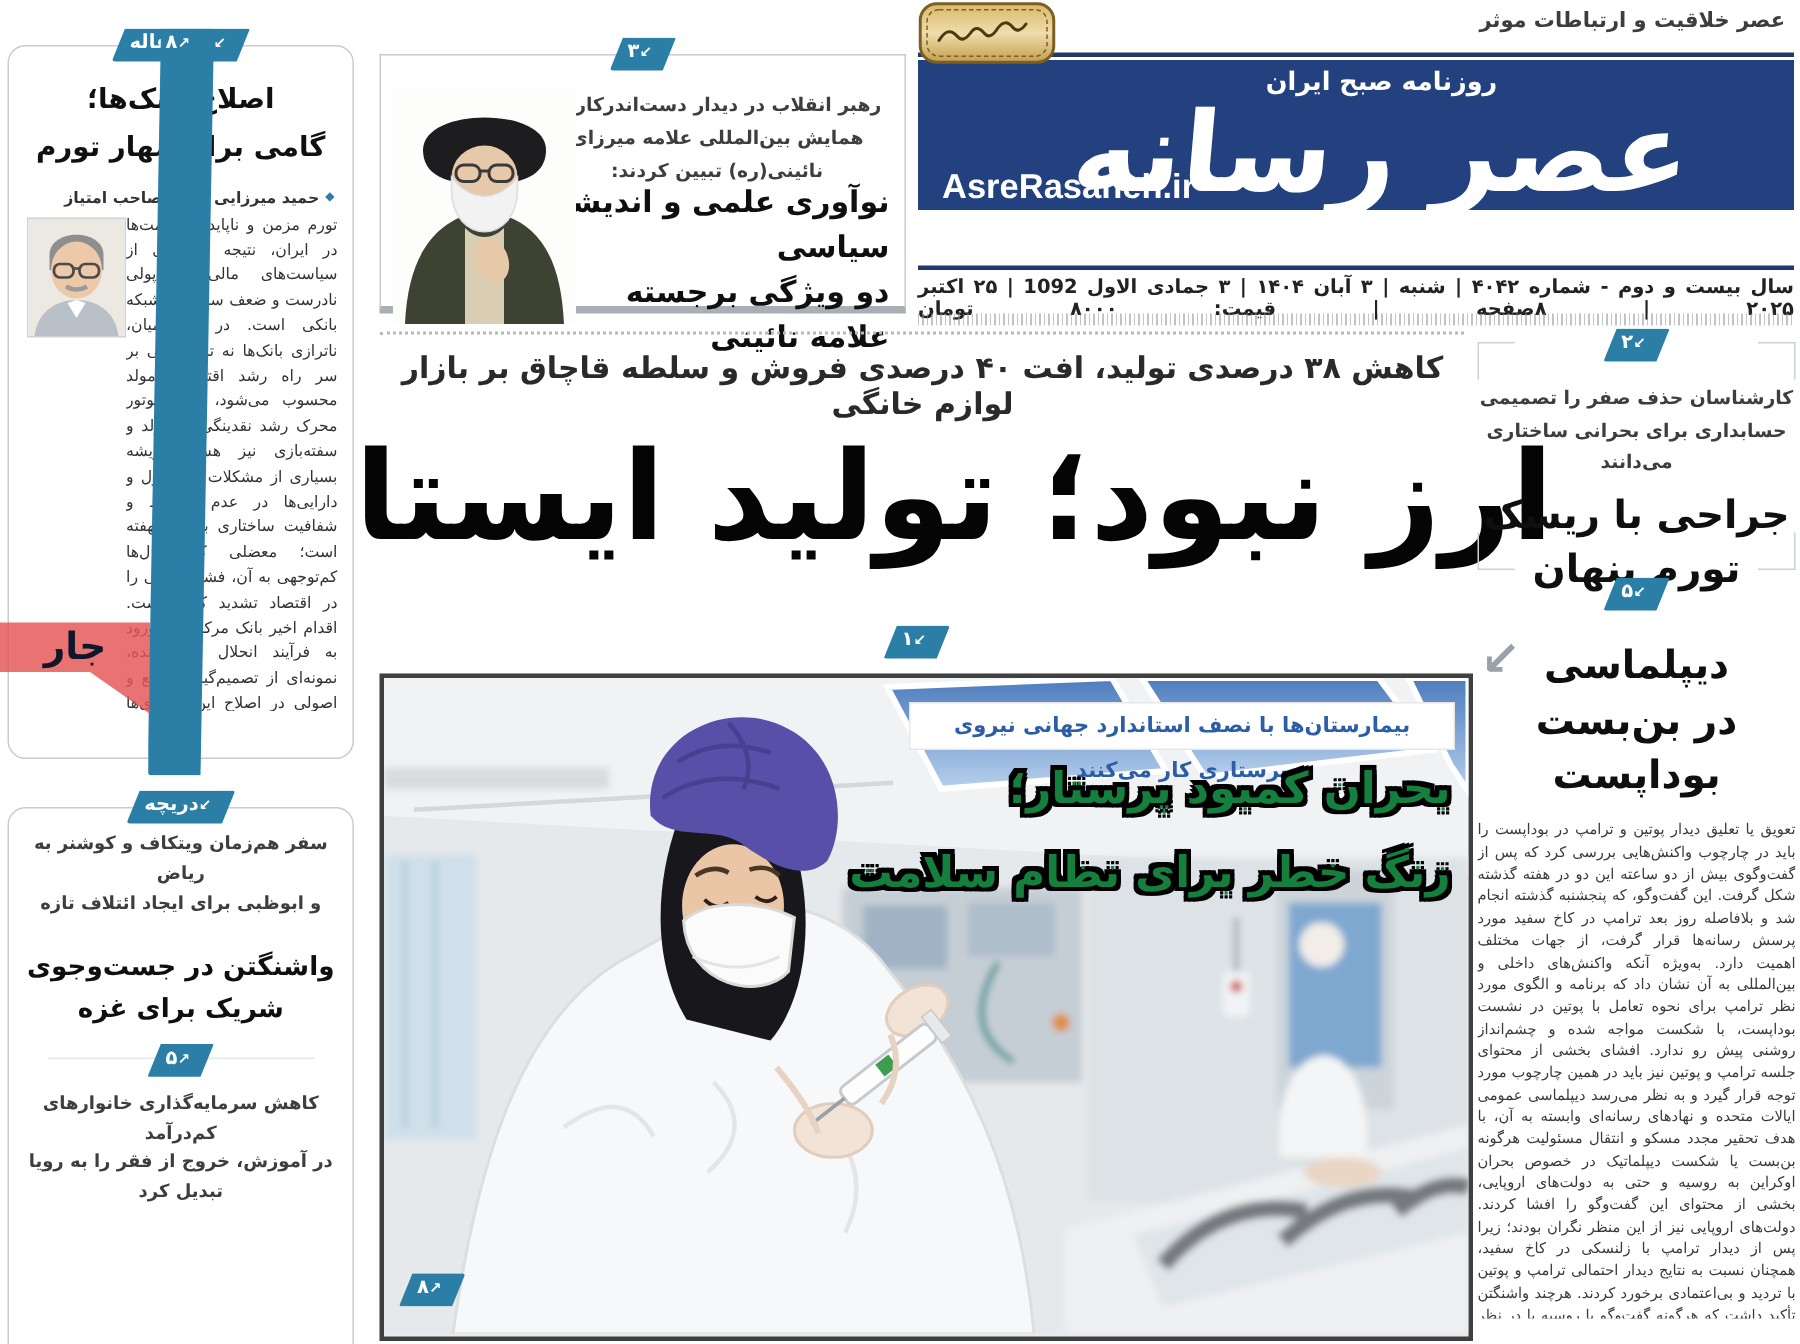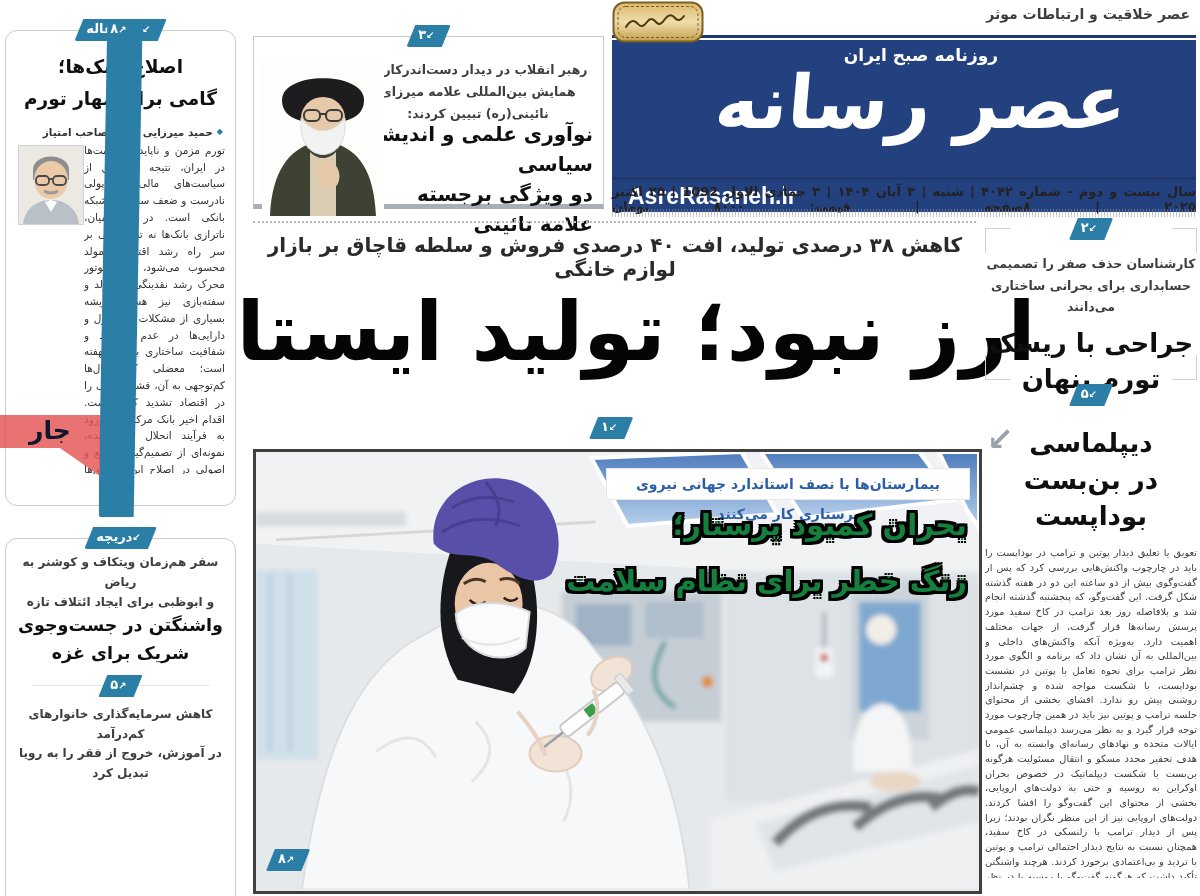--- a/index.html
+++ b/index.html
@@ -10,21 +10,21 @@
   
   .badge{display:inline-block;background:#2b7ea6;color:#fff;font-size:13px;font-weight:bold;
          padding:2px 12px 4px;line-height:1.25;border-radius:2px;
          clip-path:polygon(9px 0,100% 0,calc(100% - 9px) 100%,0 100%);}
   .badge .arr{font-size:10px;margin-right:4px;}
   .badge-row{text-align:center;background:linear-gradient(#e3e7ea,#e3e7ea) center/92% 1px no-repeat;}
   
   #slogan{top:6px;right:10px;font-size:14px;font-weight:bold;color:#3d3d3d;}
   #seal{left:612px;top:1px;width:92px;height:42px;z-index:3;}
   .mastline{left:612px;right:4px;height:3px;background:#20386e;}
-  #mastbox{left:612px;right:4px;top:40px;height:172px;background:#24417f;color:#fff;text-align:center;padding-left:34px;}
+  #mastbox{left:612px;right:4px;top:40px;height:100px;background:#24417f;color:#fff;text-align:center;padding-left:34px;}
   #mast-kicker{margin-top:5px;font-size:17px;font-weight:bold;}
   #mast-title{font-size:74px;font-weight:bold;line-height:1.28;margin-top:-10px;transform:skewX(-5deg);}
   #mast-site{position:absolute;left:16px;bottom:2px;font-size:23px;font-weight:bold;
              font-family:"Liberation Sans","DejaVu Sans",sans-serif;direction:ltr;}
   #dateline{left:612px;right:4px;top:184px;font-size:13px;font-weight:bold;color:#222;
             text-align:justify;text-align-last:justify;}
   #hatch{left:612px;right:4px;top:209px;height:8px;opacity:.55;
          background:repeating-linear-gradient(90deg,#8d949a 0 1px,transparent 1px 3px);}
   
   #leader-box{left:253px;top:36px;width:349px;height:167px;border:1px solid #c6ccd2;
@@ -73,21 +73,21 @@
   .sidebox>.badge{position:absolute;top:-12px;left:50%;transform:translateX(-50%);white-space:nowrap;}
   #editorial-box{top:30px;height:476px;padding:0 10px;box-sizing:border-box;}
   #ed-title{margin-top:20px;text-align:center;font-size:18.5px;font-weight:bold;color:#101010;line-height:1.75;}
   #ed-byline{margin:10px 2px 4px;font-size:10.5px;font-weight:bold;color:#333;text-align:right;}
   .diamond::before{content:"◆";color:#2b7ea6;font-size:8px;margin-left:4px;vertical-align:2px;}
   #ed-photo{float:left;width:64px;height:78px;margin:3px 0 4px 2px;border:1px solid #cfd2d6;}
   #ed-body{font-size:10.5px;line-height:1.6;text-align:justify;color:#333;overflow:hidden;max-height:332px;}
   #ed-badge{position:absolute;bottom:-12px;left:50%;transform:translateX(-50%);}
   #window-box{top:538px;height:370px;padding:0 8px;box-sizing:border-box;text-align:center;}
   .w-kicker{font-size:12px;font-weight:bold;color:#3e3e3e;line-height:1.65;margin-top:8px;}
-  .w-headline{font-size:17.5px;font-weight:bold;color:#0f0f0f;line-height:1.55;margin-top:0;}
+  .w-headline{font-size:17.5px;font-weight:bold;color:#0f0f0f;line-height:1.55;margin-top:20px;}
   .w-rule{margin:7px 10px 2px;}
   
   #watermark{left:0;top:415px;width:100px;height:33px;background:rgba(229,85,85,.83);z-index:5;
              color:#0f172a;font-size:25px;font-weight:bold;line-height:31px;text-align:center;}
   #watermark-wedge{left:60px;top:448px;width:40px;height:28px;background:rgba(229,85,85,.83);z-index:5;
                    clip-path:polygon(0 0,100% 0,100% 100%);}
 </style>
 </head>
 <body>
 

